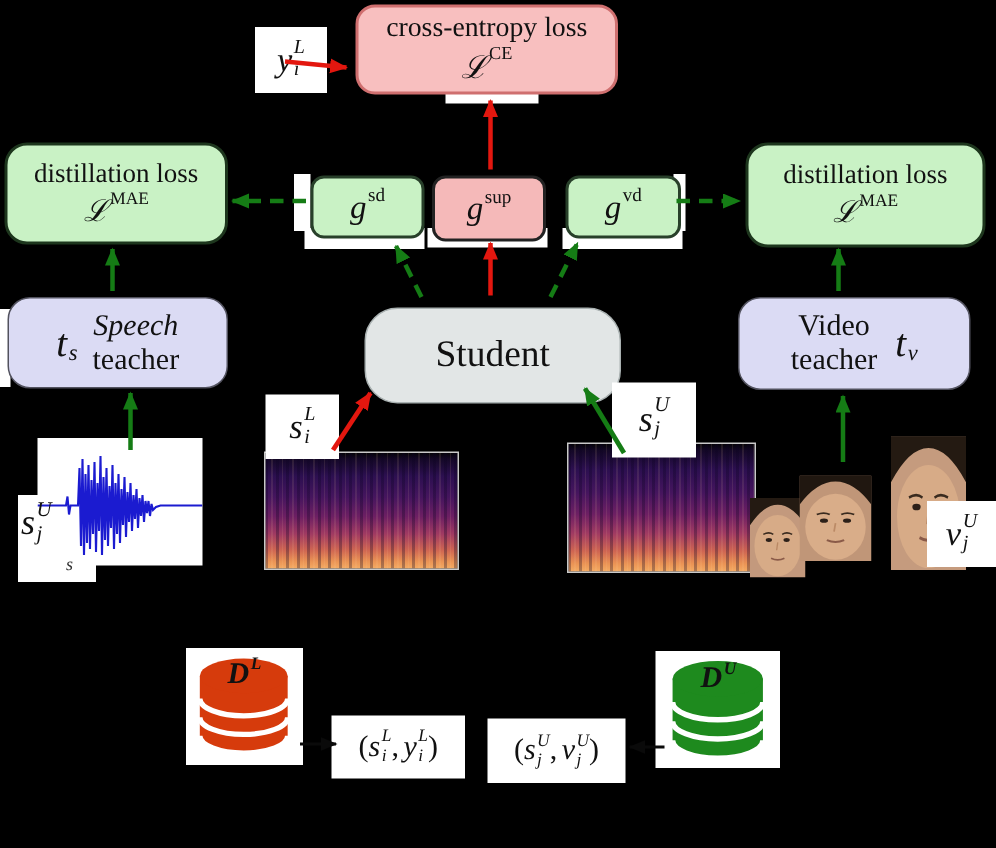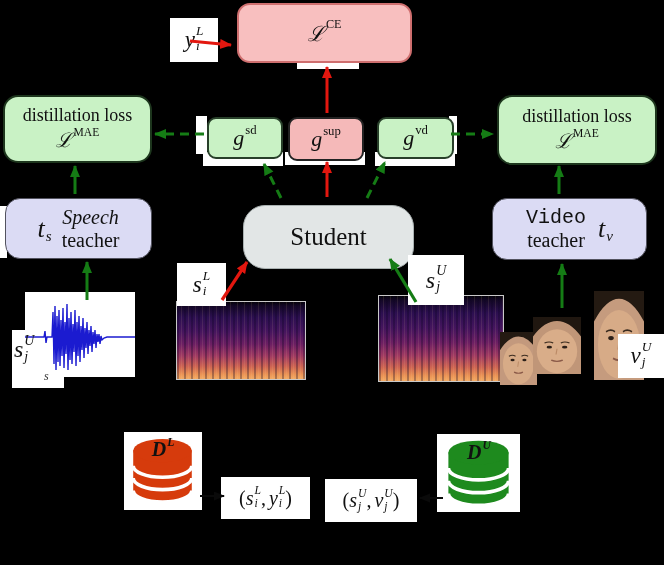--- a/index.html
+++ b/index.html
@@ -39,20 +39,21 @@
   <div class="patch" style="left:203px;top:152px;width:80px;height:14px;"></div>
   <div class="patch" style="left:285px;top:152px;width:80px;height:13px;"></div>
   <div class="patch" style="left:375px;top:152px;width:80px;height:14px;"></div>
   <div class="patch" style="left:449px;top:116px;width:8px;height:38px;"></div>
   <div class="patch" style="left:0px;top:206px;width:7px;height:52px;"></div>
   <div class="patch" style="left:12px;top:330px;width:52px;height:58px;"></div>
   <div class="patch" style="left:124px;top:432px;width:78px;height:78px;"></div>
   <div class="patch" style="left:437px;top:434px;width:83px;height:78px;"></div>
 
   <div class="box pink" style="left:237px;top:3px;width:171px;height:56px;">
+    <div style="font-size:18.5px;">cross-entropy loss</div>
     <div style="font-size:21px;">
       <span class="mv">
           <span class="mb">ℒ</span>
           <span class="scr rm">
             <span class="sp">CE</span>
             <span class="sb"></span>
           </span>
         </span>
     </div>
   </div>
@@ -133,21 +134,21 @@
         </span>
       </span>
     <span style="font-size:20px;line-height:1.15;display:inline-block;">
       <span style="display:block;font-style:italic;">Speech</span>
       <span style="display:block;">teacher</span>
     </span>
   </div>
 
   <div class="box lav" style="left:492px;top:198px;width:153px;height:60px;flex-direction:row;gap:12px;">
     <span style="font-size:20px;line-height:1.15;display:inline-block;">
-      <span style="display:block;font-family:Liberation Mono, monospace;">Video</span>
+      <span style="display:block;">Video</span>
       <span style="display:block;">teacher</span>
     </span>
     <span class="mv" style="font-size:26px;">
         <span class="mb">t</span>
         <span class="scr">
           <span class="sp"></span>
           <span class="sb">v</span>
         </span>
       </span>
   </div>

